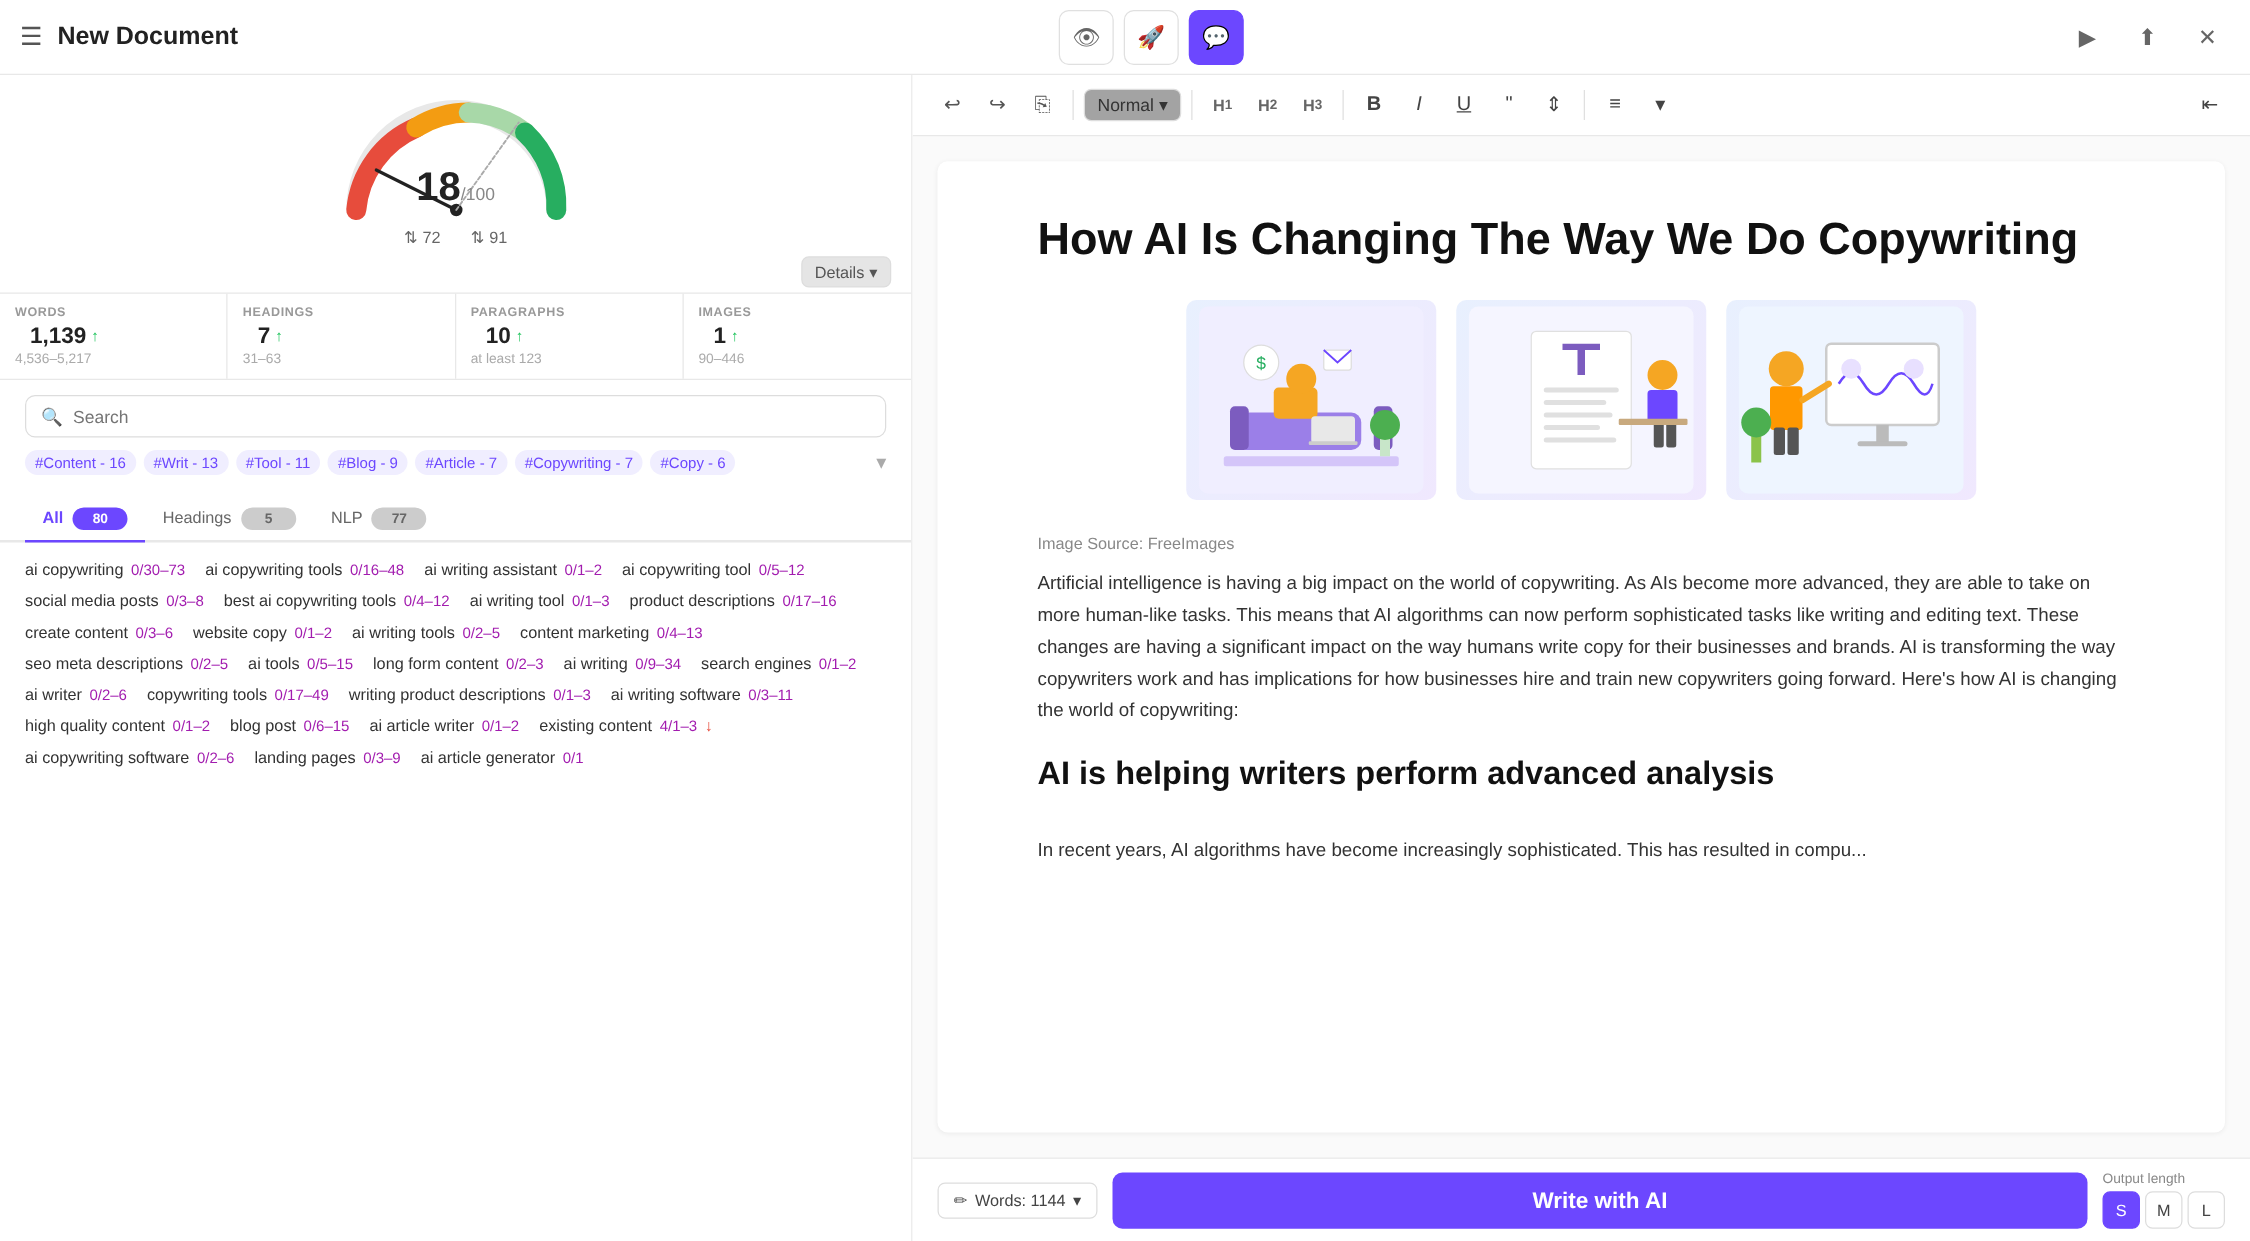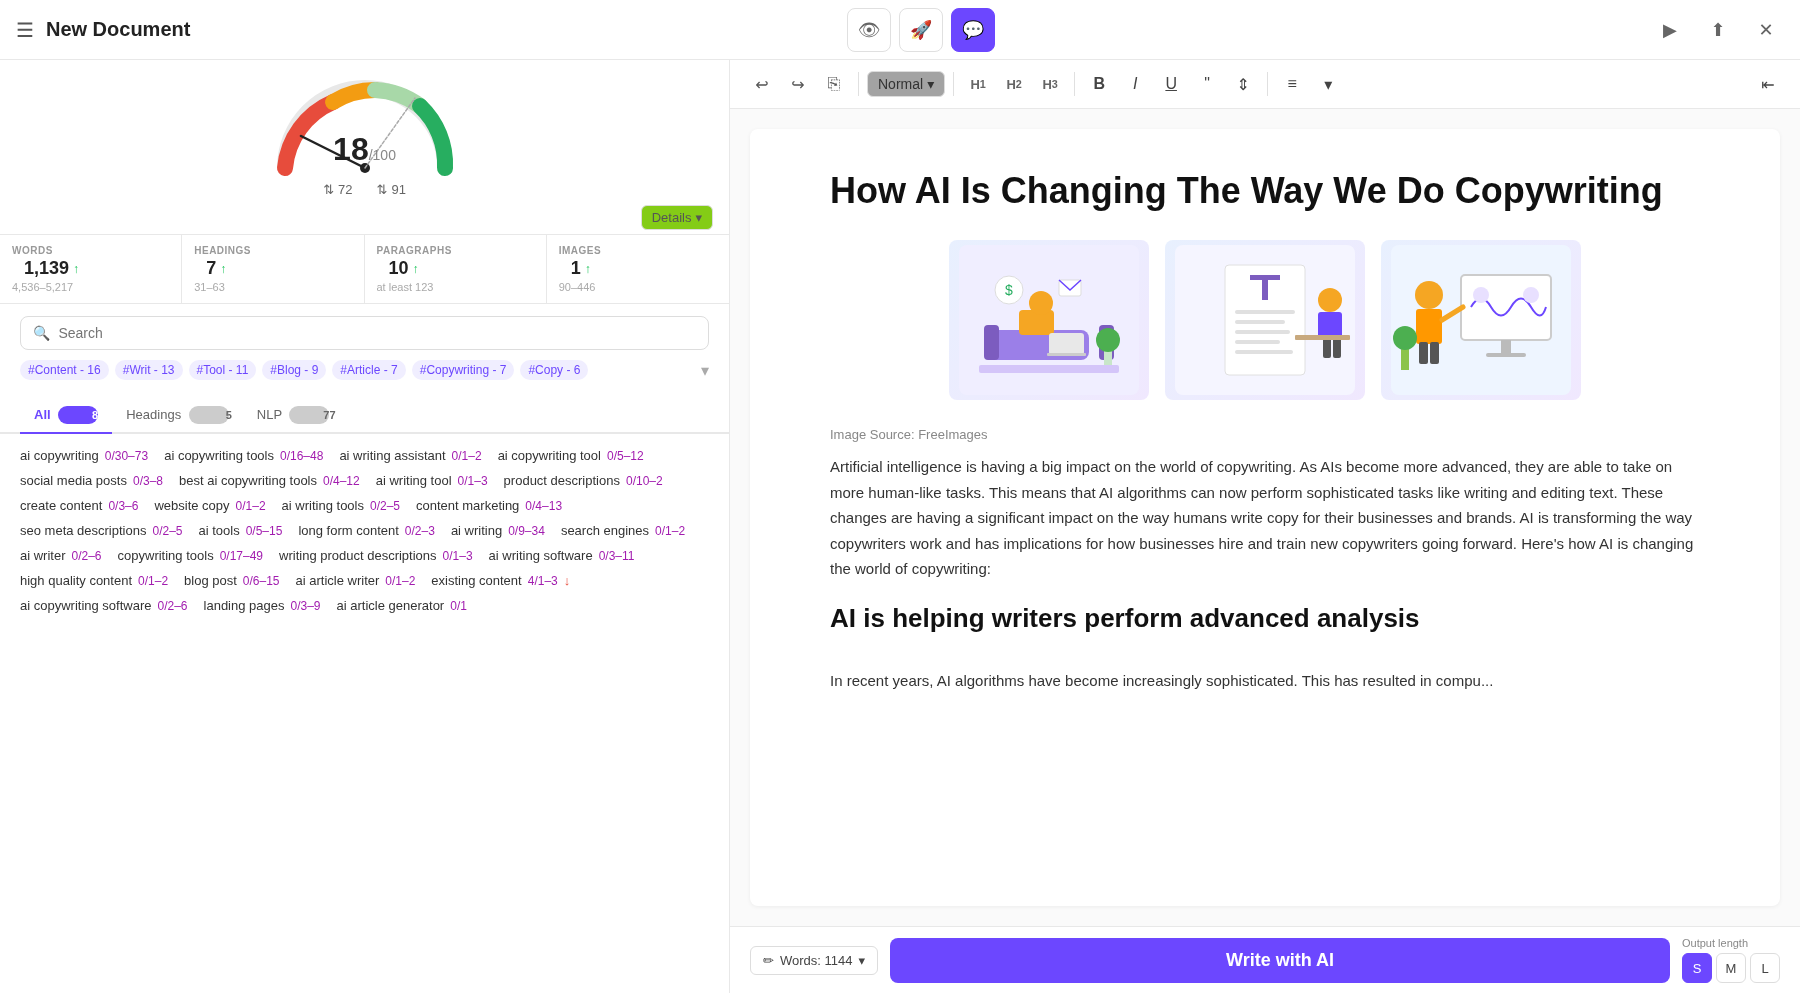--- a/index.html
+++ b/index.html
@@ -56,21 +56,21 @@
     .stat-item:last-child { border-right: none; }
     .stat-label { font-size: 10px; color: #999; text-transform: uppercase; letter-spacing: 0.5px; font-weight: 600; }
     .stat-value { font-size: 18px; font-weight: 700; color: #222; display: flex; align-items: center; gap: 4px; margin-left: 12px; }
     .stat-value .arrow-up { color: #22c55e; font-size: 12px; }
     .stat-range { font-size: 11px; color: #aaa; }
 
     
     .details-row { display: flex; justify-content: flex-end; padding: 4px 16px; }
     .details-btn {
       display: flex; align-items: center; gap: 4px; font-size: 13px; color: #555;
-      border: 1px solid #ddd; border-radius: 6px; padding: 4px 10px; cursor: pointer; background: #84cc16;
+      border: 1px solid #ddd; border-radius: 6px; padding: 4px 10px; cursor: pointer; background: #e5e5e5;
     }
 
     
     .terms-section { padding: 12px 20px 8px; }
     .terms-header { display: flex; align-items: center; justify-content: space-between; margin-bottom: 10px; }
     .terms-title { font-size: 15px; font-weight: 600; color: #222; }
     .adjust-btn { display: flex; align-items: center; gap: 4px; font-size: 13px; color: #555; cursor: pointer; }
 
     
     .search-box {
@@ -87,21 +87,21 @@
       font-size: 12px; padding: 3px 8px; border-radius: 12px; cursor: pointer;
       background: #f0eeff; color: #6c47ff; font-weight: 500;
     }
     .tag-toggle { cursor: pointer; color: #aaa; font-size: 16px; display: flex; align-items: center; margin-left: auto; }
 
     
     .tabs-row { display: flex; gap: 0; border-bottom: 2px solid #e8e8e8; margin-bottom: 12px; }
     .tab { padding: 8px 14px; font-size: 13px; cursor: pointer; color: #666; position: relative; }
     .tab.active { color: #6c47ff; font-weight: 600; }
     .tab.active::after { content: ''; position: absolute; bottom: -2px; left: 0; right: 0; height: 2px; background: #6c47ff; }
-    .tab-badge { display: inline-flex; align-items: center; justify-content: center; width: 32px; height: 18px; background: #6c47ff; color: #fff; border-radius: 10px; font-size: 11px; font-weight: 600; margin-left: 4px; padding-left: 40px; }
+    .tab-badge { display: inline-flex; align-items: center; justify-content: center; width: 44px; height: 18px; background: #6c47ff; color: #fff; border-radius: 10px; font-size: 11px; font-weight: 600; margin-left: 4px; }
 
     
     .terms-list { overflow-y: auto; flex: 1; padding: 0 20px 10px; }
     .terms-grid { display: flex; flex-wrap: wrap; gap: 6px 16px; }
     .term-item {
       display: flex; align-items: center; gap: 6px; font-size: 13px; color: #333;
       white-space: nowrap; padding: 2px 0;
     }
     .term-name { color: #333; font-weight: 400; }
     .term-count { color: #a21caf; font-size: 12px; }
@@ -322,21 +322,21 @@
         <div class="term-item">
             <span class="term-name">best ai copywriting tools</span> 
             <span class="term-count">0/4–12</span>
           </div>
         <div class="term-item">
             <span class="term-name">ai writing tool</span> 
             <span class="term-count">0/1–3</span>
           </div>
         <div class="term-item">
             <span class="term-name">product descriptions</span> 
-            <span class="term-count">0/10–2</span>
+            <span class="term-count">0/17–16</span>
           </div>
         <div class="term-item">
             <span class="term-name">create content</span> 
             <span class="term-count">0/3–6</span>
           </div>
         <div class="term-item">
             <span class="term-name">website copy</span> 
             <span class="term-count">0/1–2</span>
           </div>
         <div class="term-item">

